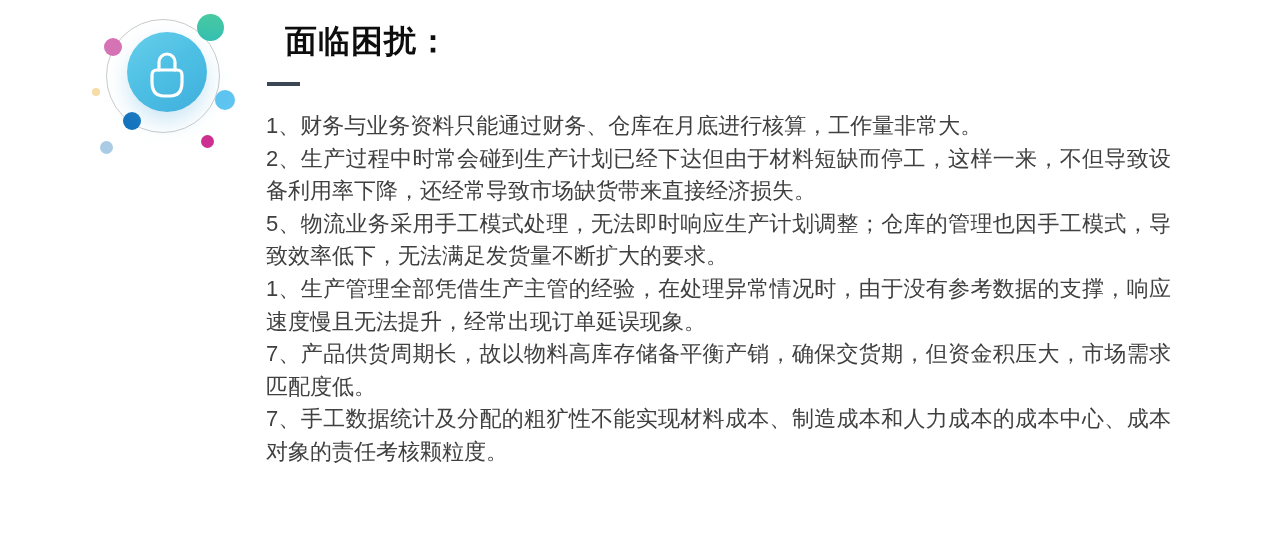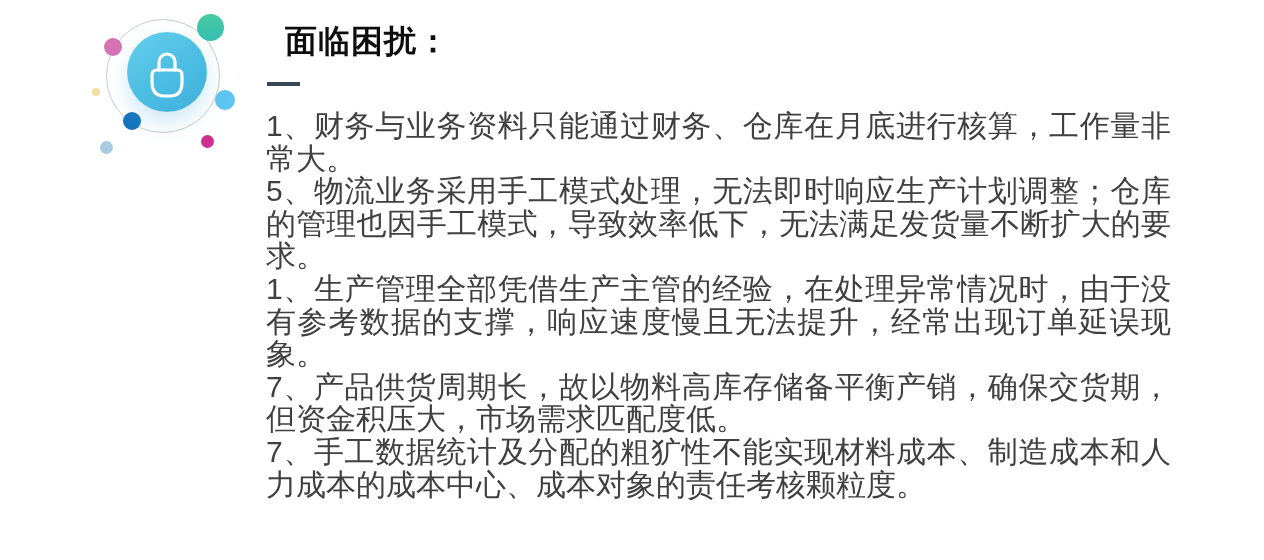--- a/index.html
+++ b/index.html
@@ -44,21 +44,21 @@
   }
   .title-underline {
     position: absolute; left: 267px; top: 82px;
     width: 33px; height: 4px; background: #3b4754;
   }
 
   
   .content {
     position: absolute; left: 266px; top: 110px;
     width: 905px;
-    font-size: 30px; line-height: 32.6px; color: #404040;
+    font-size: 22px; line-height: 32.6px; color: #404040;
     text-align: justify;
     text-justify: inter-ideograph;
   }
   .content p { margin: 0; }
 </style>
 </head>
 <body>
 
 <div class="slide">
 
@@ -81,19 +81,20 @@
         </g>
       </svg>
     </div>
   </div>
 
   <h1 class="page-title">面临困扰：</h1>
   <div class="title-underline"></div>
 
   <div class="content">
     <p>1、财务与业务资料只能通过财务、仓库在月底进行核算，工作量非常大。</p>
+    <p>2、生产过程中时常会碰到生产计划已经下达但由于材料短缺而停工，这样一来，不但导致设备利用率下降，还经常导致市场缺货带来直接经济损失。</p>
     <p>5、物流业务采用手工模式处理，无法即时响应生产计划调整；仓库的管理也因手工模式，导致效率低下，无法满足发货量不断扩大的要求。</p>
     <p>1、生产管理全部凭借生产主管的经验，在处理异常情况时，由于没有参考数据的支撑，响应速度慢且无法提升，经常出现订单延误现象。</p>
     <p>7、产品供货周期长，故以物料高库存储备平衡产销，确保交货期，但资金积压大，市场需求匹配度低。</p>
     <p>7、手工数据统计及分配的粗犷性不能实现材料成本、制造成本和人力成本的成本中心、成本对象的责任考核颗粒度。</p>
   </div>
 
 </div>
 
 </body></html>

